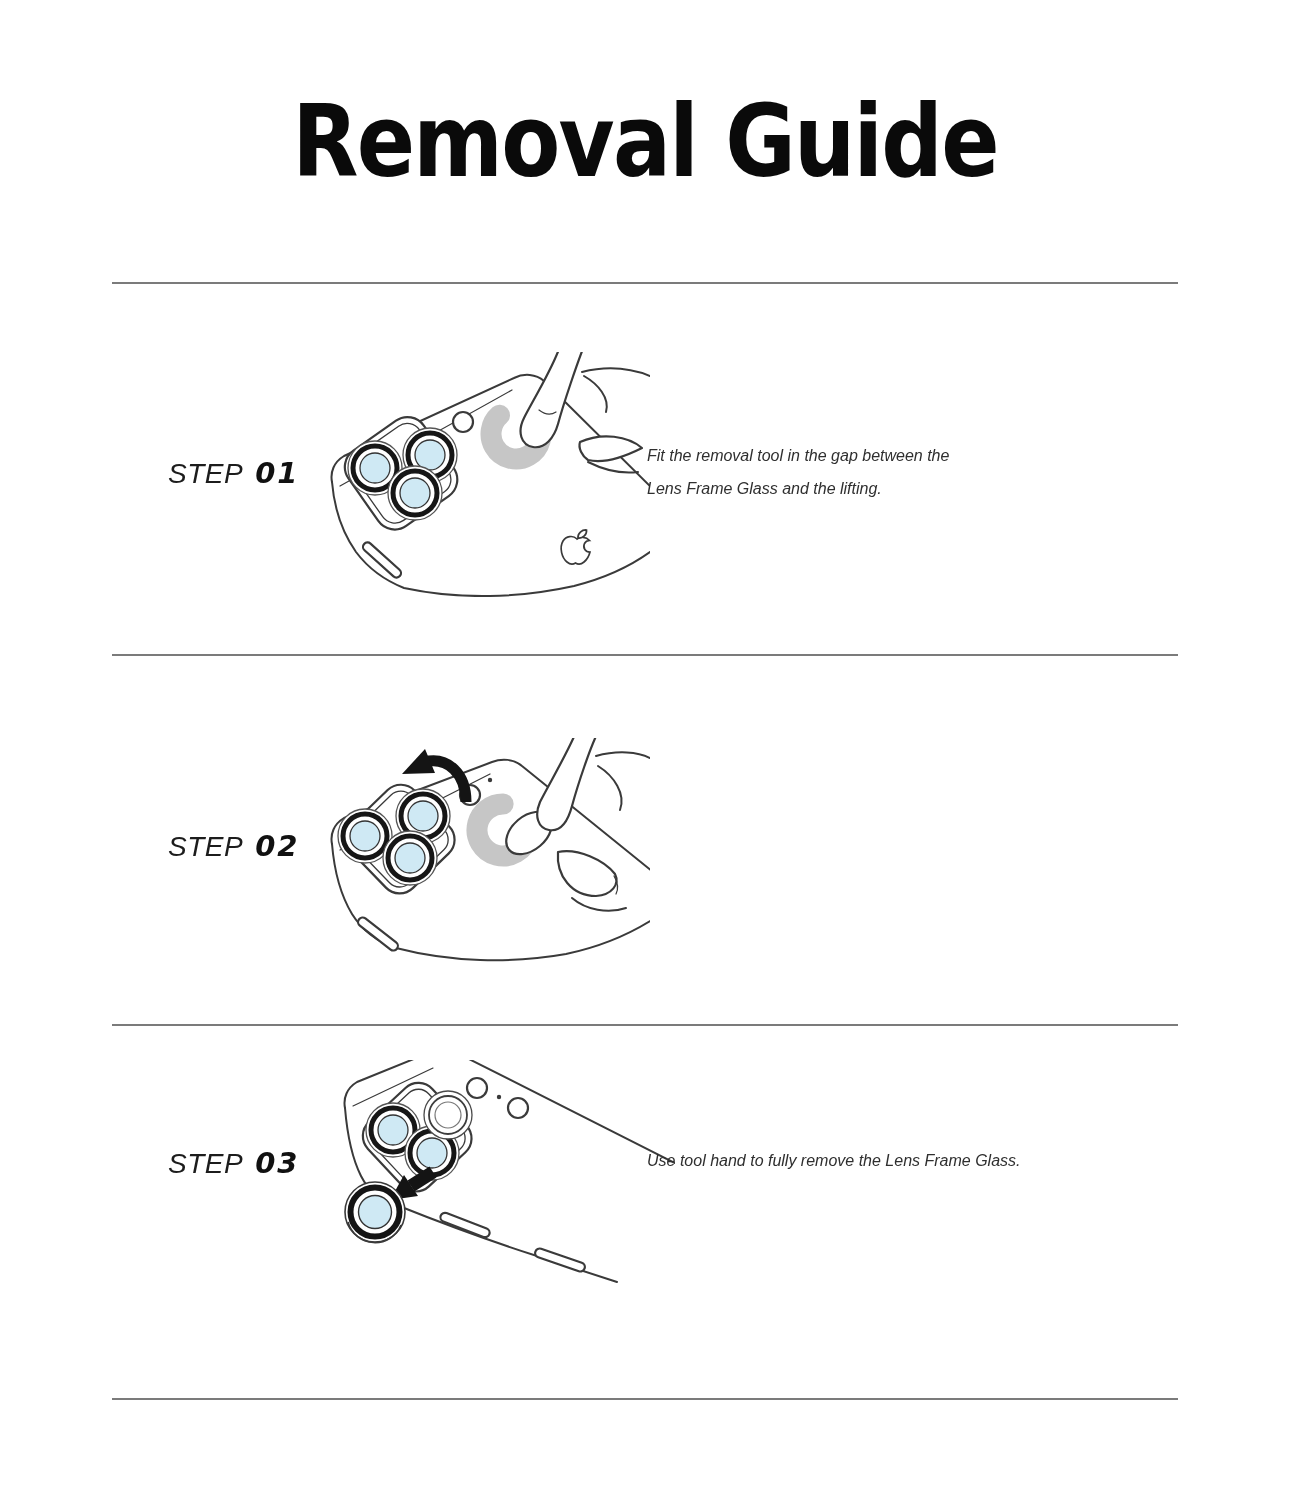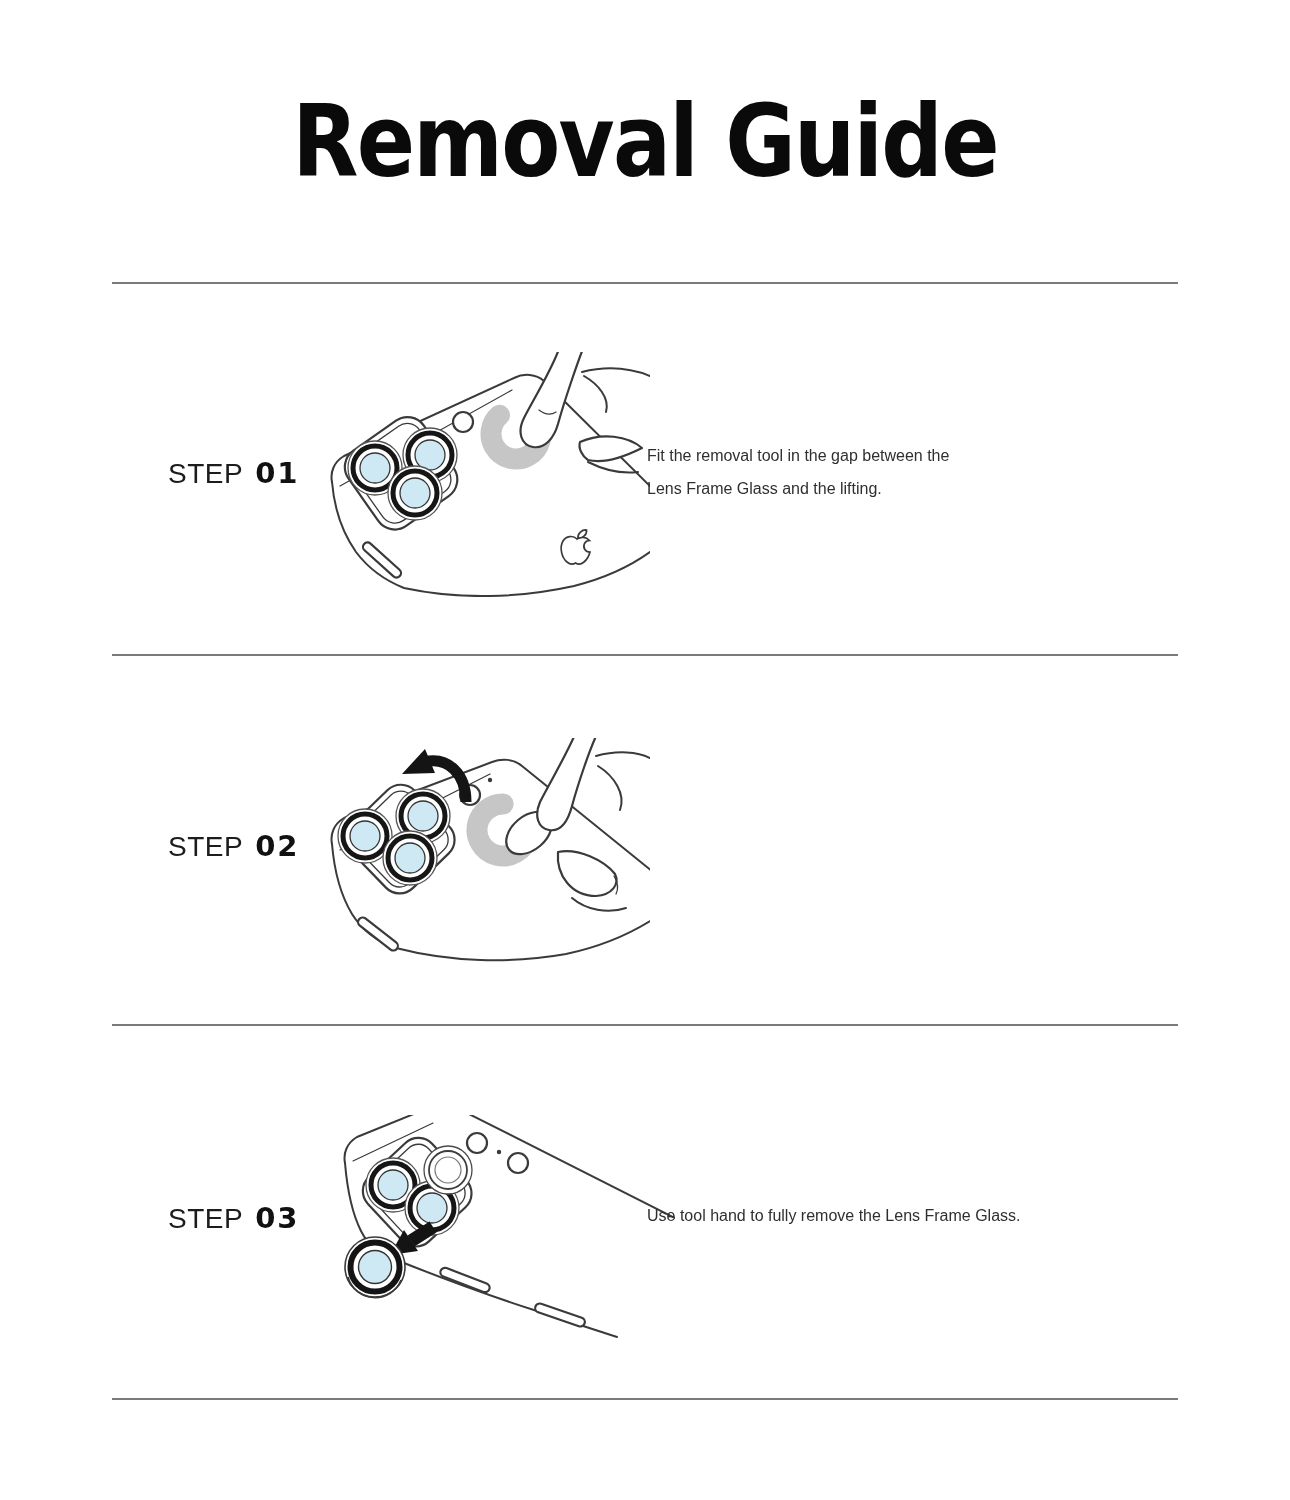--- a/index.html
+++ b/index.html
@@ -7,22 +7,22 @@
     width:1290px;height:1500px;position:relative;background:#ffffff;
     font-family:"Liberation Sans",sans-serif;overflow:hidden;
   }
   .title{
     position:absolute;top:86px;left:0;width:1290px;margin:0;text-align:center;
     font-family:"DejaVu Sans",sans-serif;font-weight:bold;font-size:100px;line-height:112px;
     color:#0a0a0a;letter-spacing:-2px;transform:scaleX(.86);transform-origin:center;
   }
   .divider{position:absolute;left:112px;width:1066px;height:2px;background:#7b7b7b;}
   .d1{top:282px}.d2{top:654px}.d3{top:1024px}.d4{top:1398px}
-  .step{position:absolute;left:0;width:1290px;}
-  .s1{top:283px;height:371px}.s2{top:655px;height:369px}.s3{top:1025px;height:373px}
+  .step{position:absolute;left:0;width:1290px;font-style:italic;}
+  .s1{top:283px;height:371px}.s2{top:655px;height:369px}.s3{top:970px;height:373px}
   .step-label{
     position:absolute;left:168px;font-size:28px;color:#1c1c1c;letter-spacing:.5px;
     white-space:nowrap;
   }
   .s1 .step-label{top:173px}.s2 .step-label{top:174px}.s3 .step-label{top:176px}
   .step-num{
     font-family:"DejaVu Sans",sans-serif;font-weight:bold;font-size:29px;
     margin-left:12px;letter-spacing:2px;color:#111;
   }
   .desc{position:absolute;left:647px;margin:0;font-size:16px;line-height:33px;color:#2f2f2f;}

